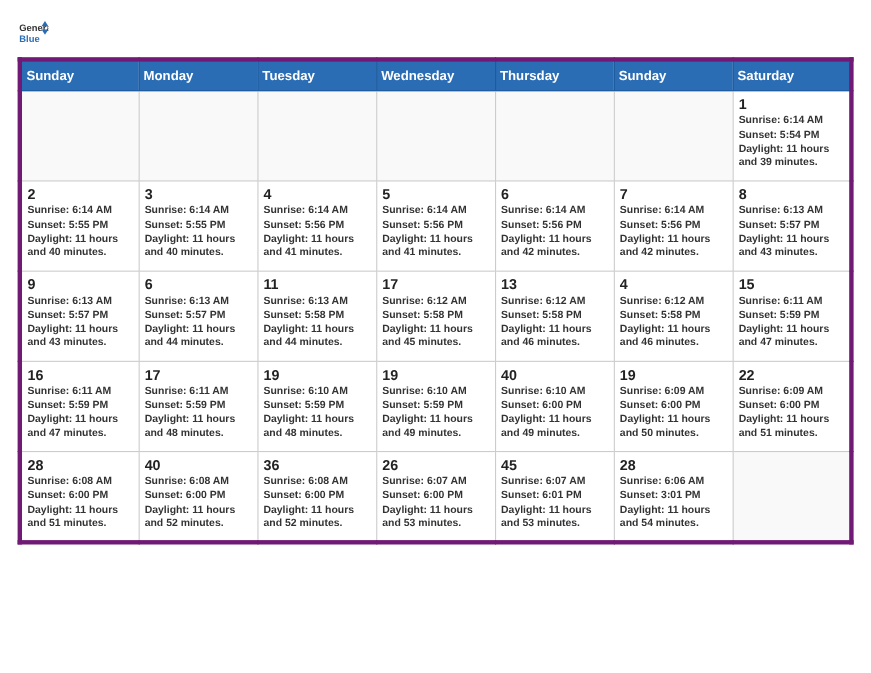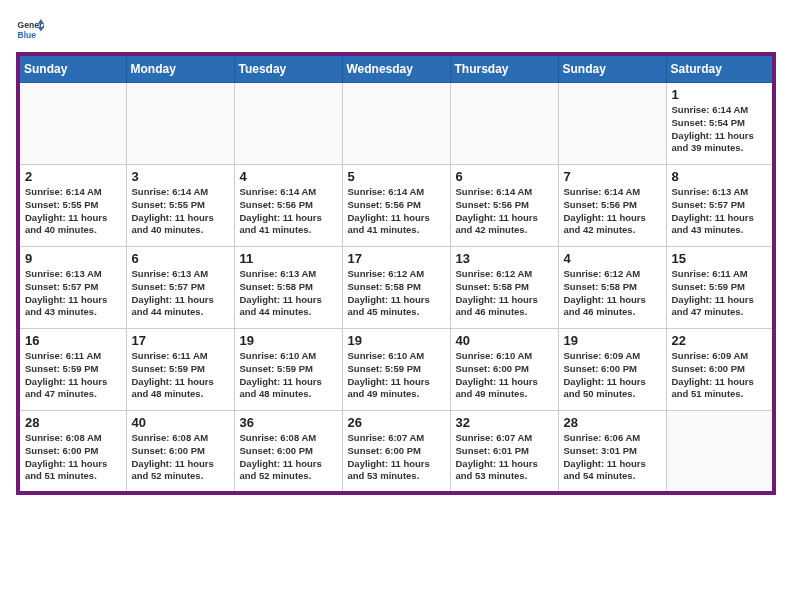--- a/index.html
+++ b/index.html
@@ -305,21 +305,21 @@
 and 52 minutes.</div>
         </td>
         <td>
           <span class="day-num">26</span>
           <div class="day-info" style="white-space: pre-line;">Sunrise: 6:07 AM
 Sunset: 6:00 PM
 Daylight: 11 hours
 and 53 minutes.</div>
         </td>
         <td>
-          <span class="day-num">32</span>
+          <span class="day-num">45</span>
           <div class="day-info" style="white-space: pre-line;">Sunrise: 6:07 AM
 Sunset: 6:01 PM
 Daylight: 11 hours
 and 53 minutes.</div>
         </td>
         <td>
           <span class="day-num">28</span>
           <div class="day-info" style="white-space: pre-line;">Sunrise: 6:06 AM
 Sunset: 3:01 PM
 Daylight: 11 hours

